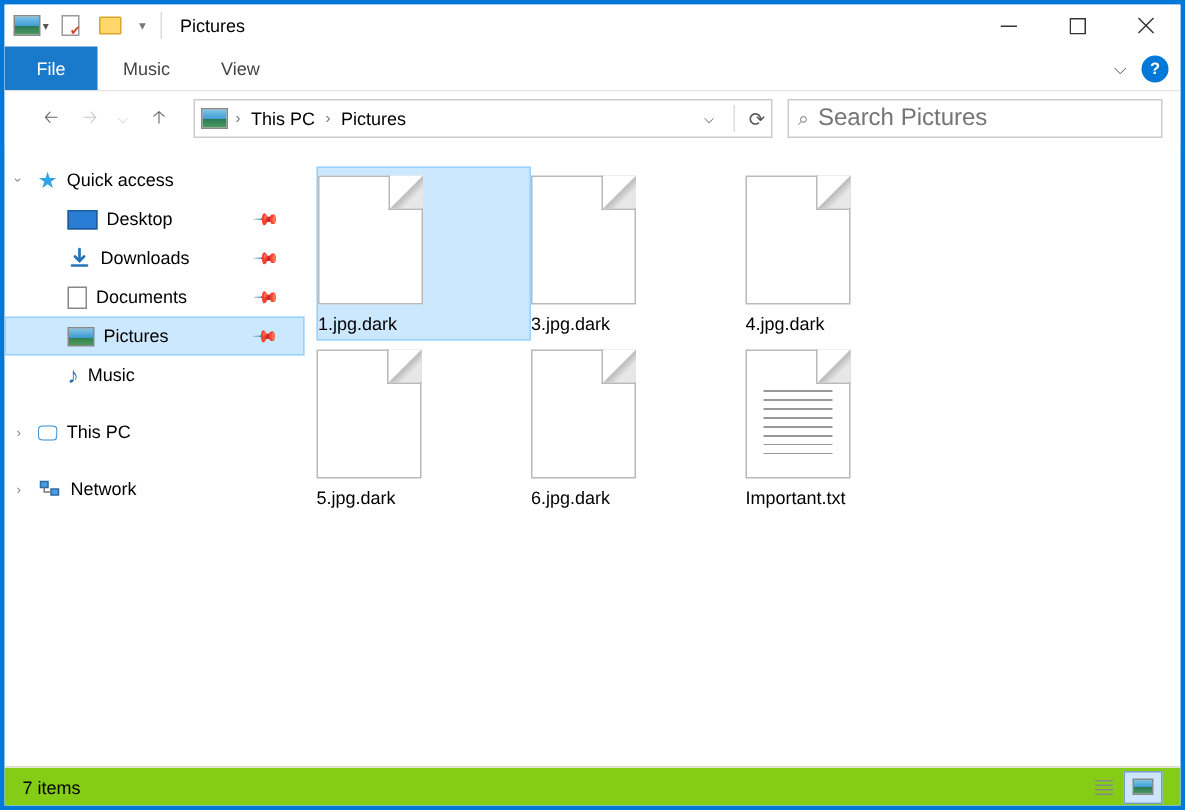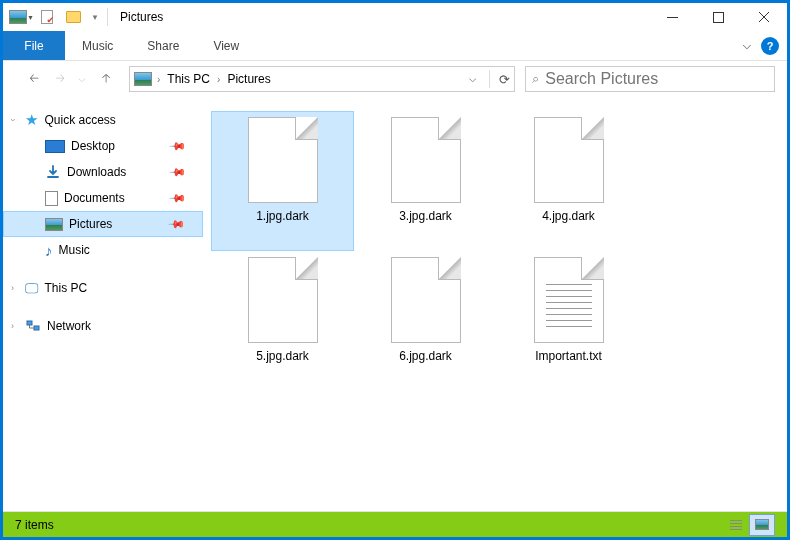--- a/index.html
+++ b/index.html
@@ -52,21 +52,21 @@
     .ico-desktop { width: 20px; height: 13px; background: #2a7dd4; border: 1px solid #1a5c9e;}
     .ico-doc { width: 13px; height: 15px; background: #fff; border: 1px solid #888;}
     .ico-pic { width: 18px; height: 13px; background: linear-gradient(#87c4e6, #3b9bd4 55%, #2f7e4b 55%, #4d9a5e); border: 1px solid #888;}
     .ico-music { color: #1e6fb8; font-size: 15px;}
     .ico-video { width:16px; height:13px; background: linear-gradient(90deg,#333 0 2px,#666 2px 14px,#333 14px); border:1px solid #555;}
     .ico-pc { color: #3a8dd0; font-size: 14px;}
 
     
     .content { flex: 1; background: #fff; padding: 14px 8px; overflow: auto; }
     .file-grid { display: flex; flex-wrap: wrap; gap: 0px; }
-    .file-item { width: 143px; height: 140px; display: flex; flex-direction: column; align-items: center; padding-top: 6px; }
+    .file-item { width: 143px; height: 116px; display: flex; flex-direction: column; align-items: flex-start; padding-top: 6px; }
     .file-item.selected { background: #cce8ff; border: 1px solid #99d1ff; padding-top: 5px; width:143px;}
     .file-icon { width: 70px; height: 86px; position: relative; background: #fff; border: 1px solid #b9b9b9; }
     .file-icon::before { content: ""; position: absolute; top: -1px; right: -1px; width: 22px; height: 22px;
       background: linear-gradient(135deg, #fff 49%, #d8d8d8 50%, #bcbcbc 52%, #e7e7e7 70%);
       border-bottom: 1px solid #b9b9b9; border-left: 1px solid #b9b9b9; }
     .file-icon.txt::after { content:""; position:absolute; left:11px; right:11px; top:26px; bottom:14px;
       background: repeating-linear-gradient(#999 0 1px, transparent 1px 6px);}
     .file-label { margin-top: 6px; text-align: center; color: #000; max-width: 130px; overflow: hidden; text-overflow: ellipsis;}
     
     
@@ -120,21 +120,20 @@
           <line x1="1" y1="1" x2="11" y2="11" stroke="#333" stroke-width="1"></line>
           <line x1="11" y1="1" x2="1" y2="11" stroke="#333" stroke-width="1"></line>
         </svg>
       </div>
   </div>
 </div>
 
 <div class="ribbon">
   <div class="tab-file">File</div>
   <div class="tab">Music</div>
-  <div class="tab">Share</div>
   <div class="tab">View</div>
   <div class="ribbon-right">
     <span style="color:#555;font-size:11px;">⌵</span>
     <span class="help-circle">?</span>
   </div>
 </div>
 
 <div class="navbar">
   <div class="nav-arrow">🡠</div>
   <div class="nav-arrow disabled">🡢</div>

